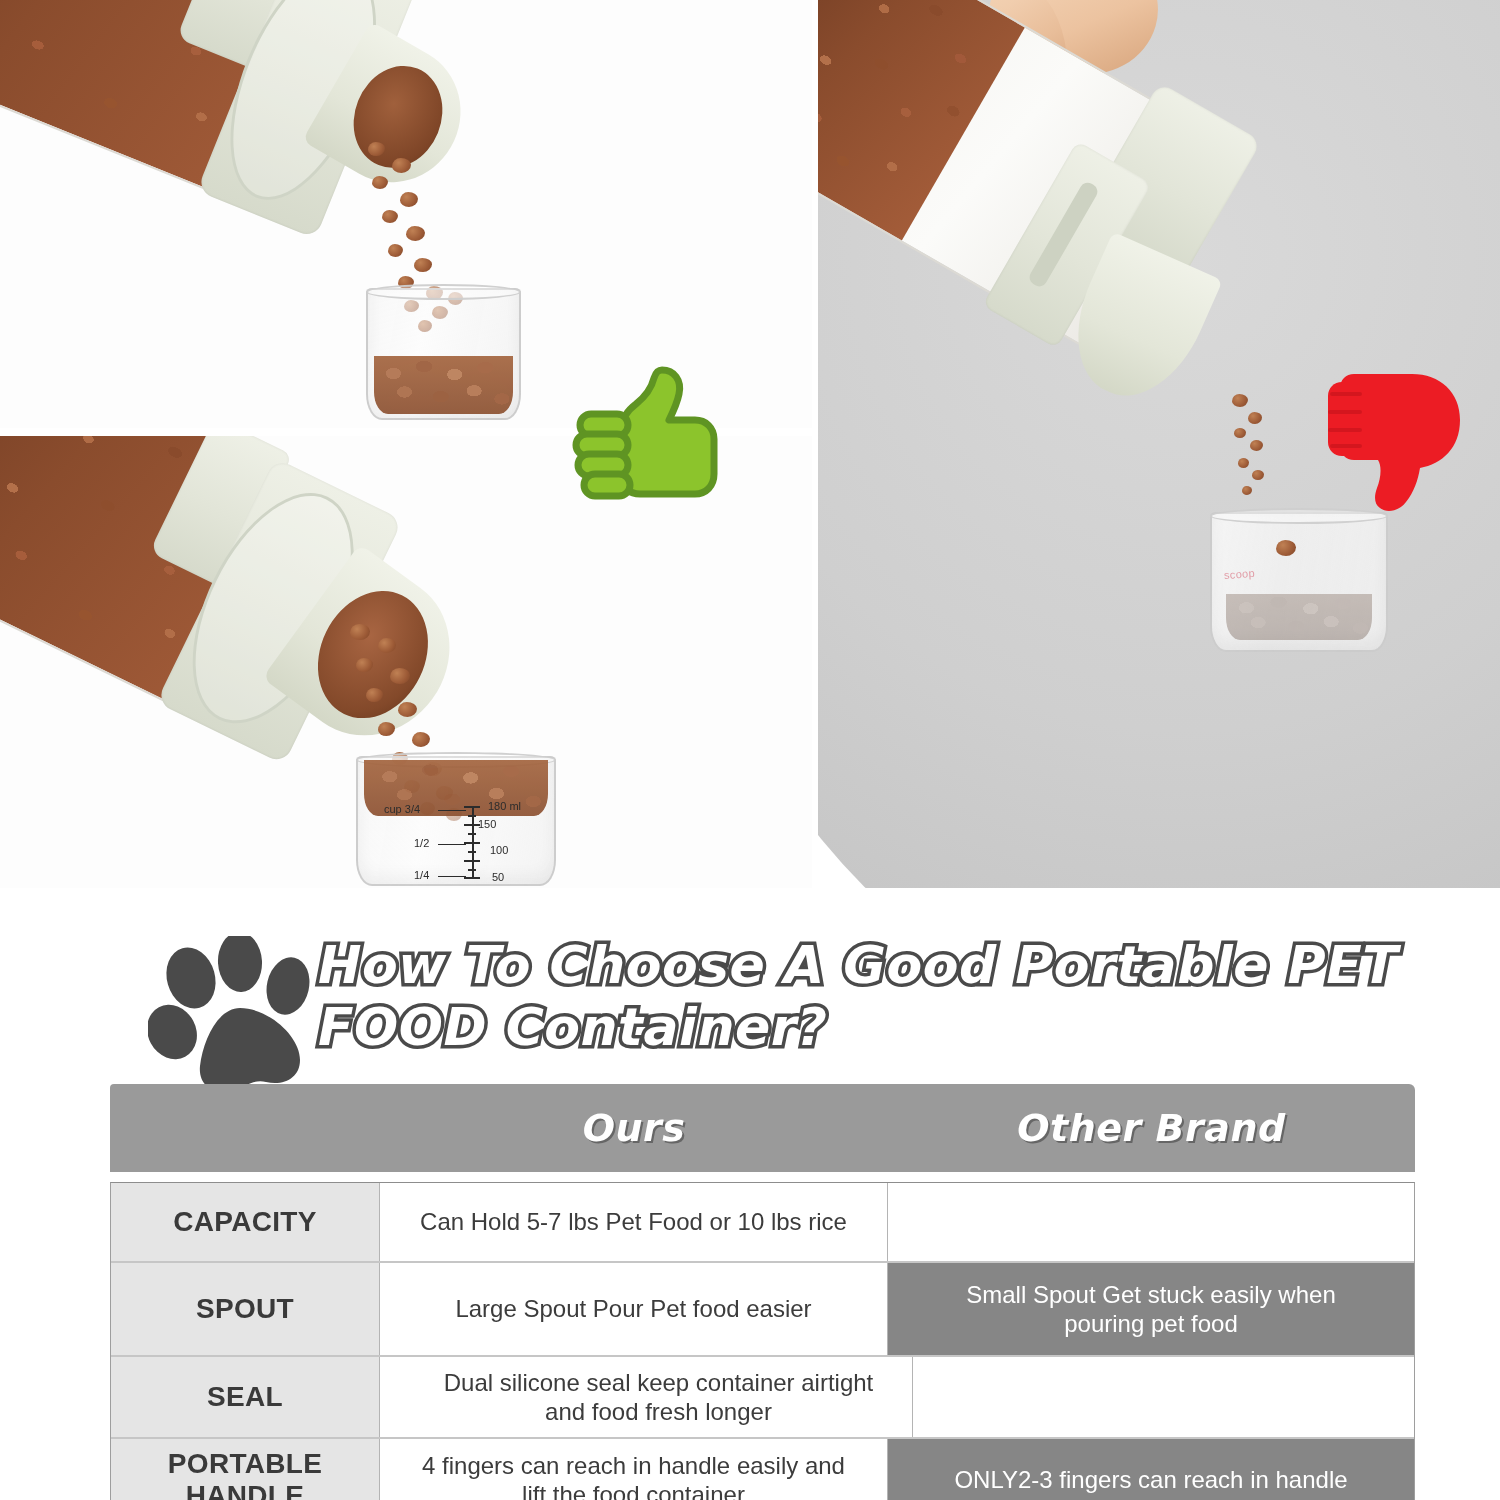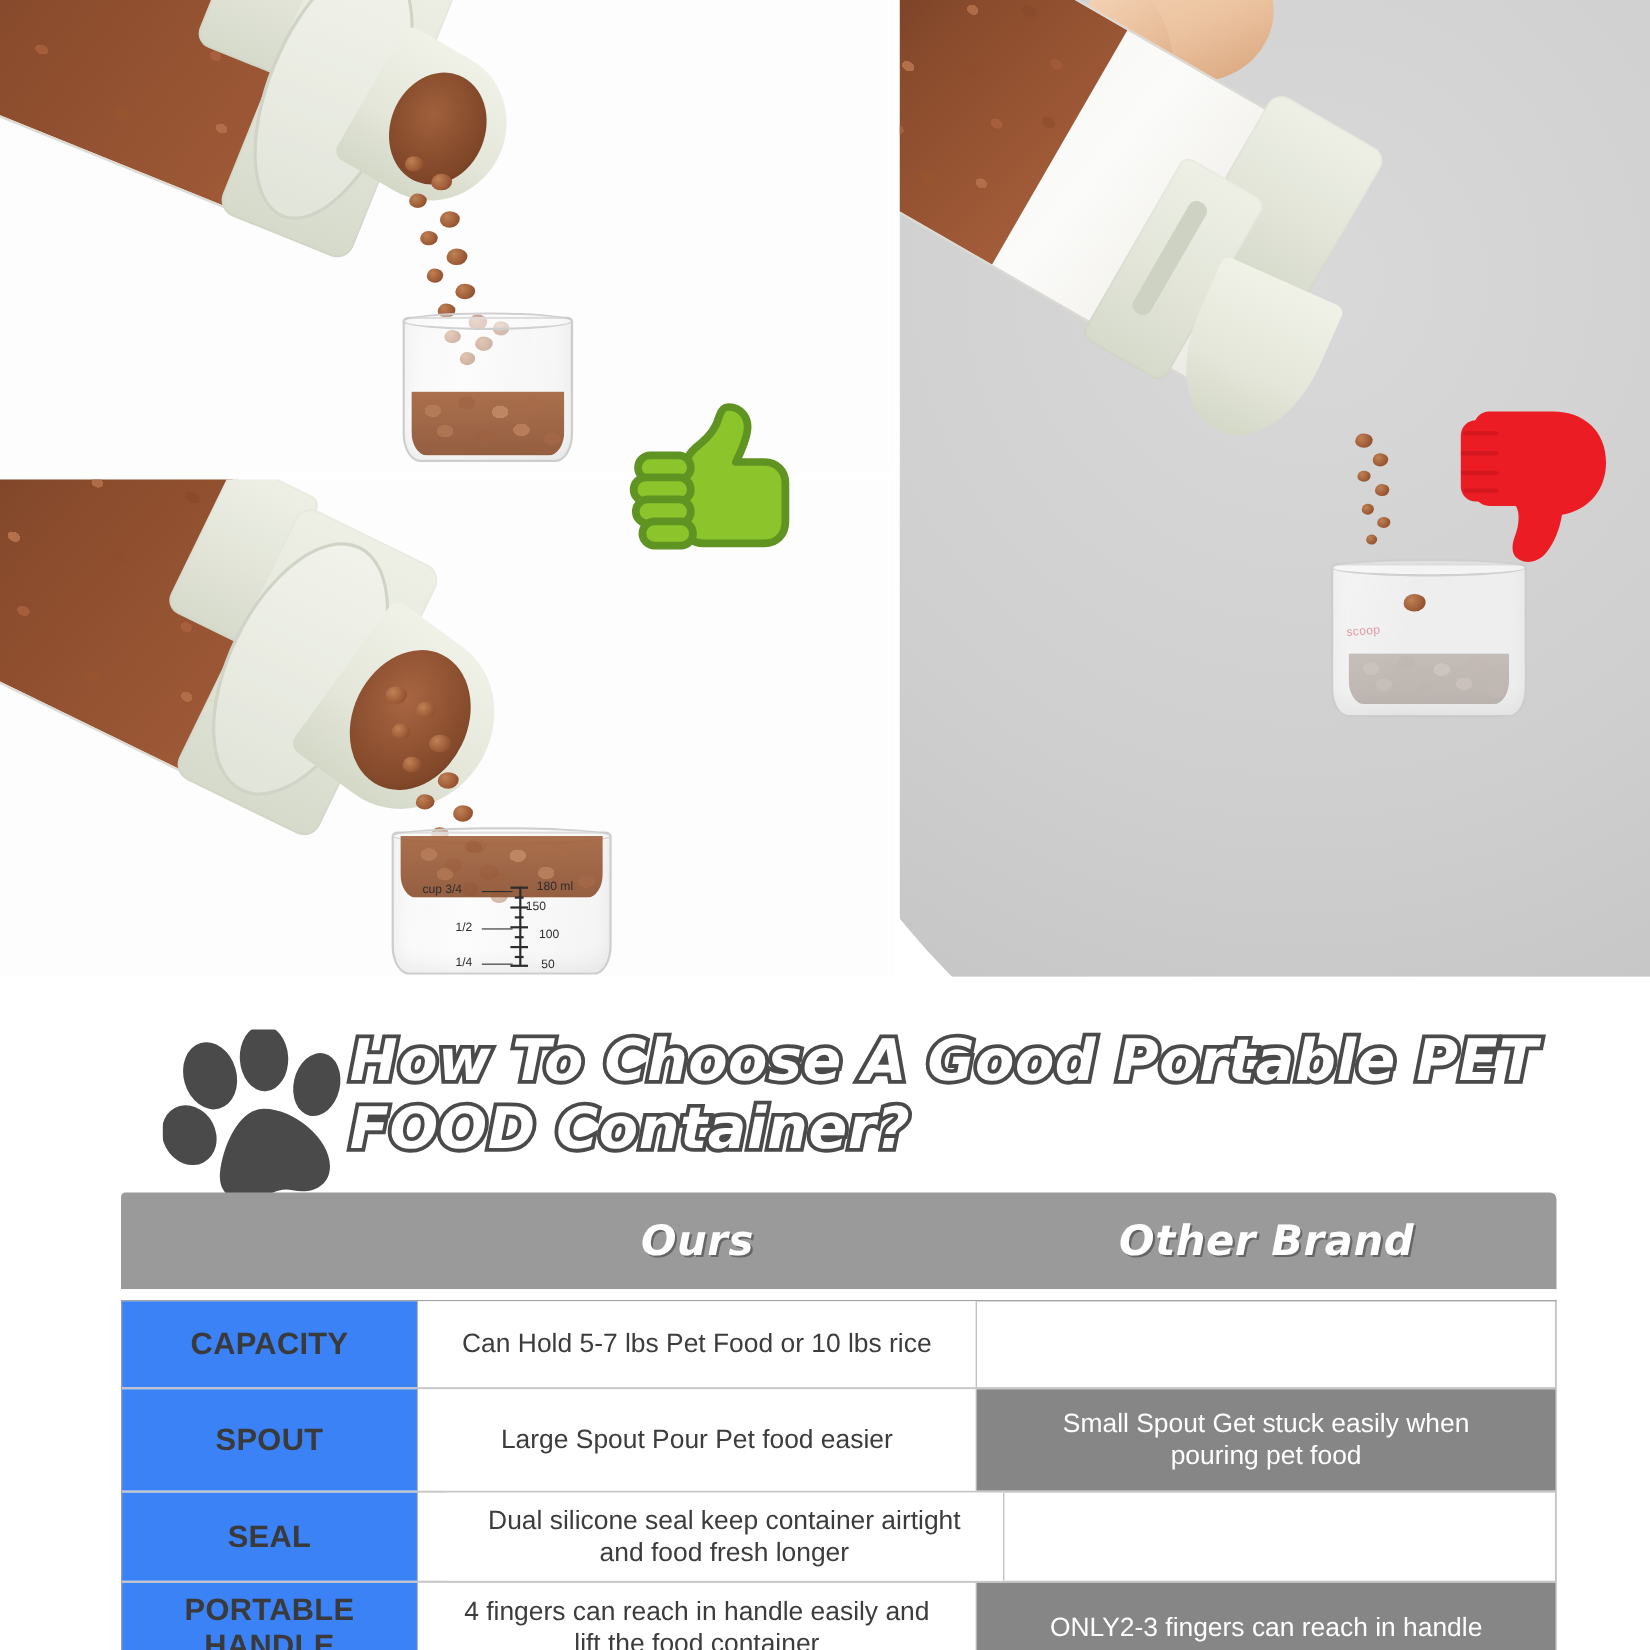--- a/index.html
+++ b/index.html
@@ -160,21 +160,21 @@
   }
 
   .cmp-gap { height:10px; background:#ffffff; }
 
   .cmp-body { position:relative; border:1px solid #9e9e9e; border-top:1px solid #8d8d8d; }
   .cmp-row { display:flex; border-bottom:2px solid #c6c6c6; }
   .cmp-row:last-child { border-bottom:2px solid #a3a3a3; }
 
   .cell { display:flex; align-items:center; justify-content:center; text-align:center; padding:8px 14px; }
   .cell-feature {
-    width:269px; background:#3b82f6; border-right:1px solid #b4b4b4;
+    width:269px; background:#e5e5e5; border-right:1px solid #b4b4b4;
     font-size:28px; font-weight:bold; color:#3a3a3a; line-height:1.16; letter-spacing:.3px;
   }
   .cell-ours {
     width:508px; background:#ffffff; border-right:1px solid #b4b4b4;
     font-size:24px; color:#3c3c3c; line-height:1.22;
   }
   .cell-other {
     flex:1; background:#868686; color:#ffffff;
     font-size:24px; line-height:1.22;
   }

